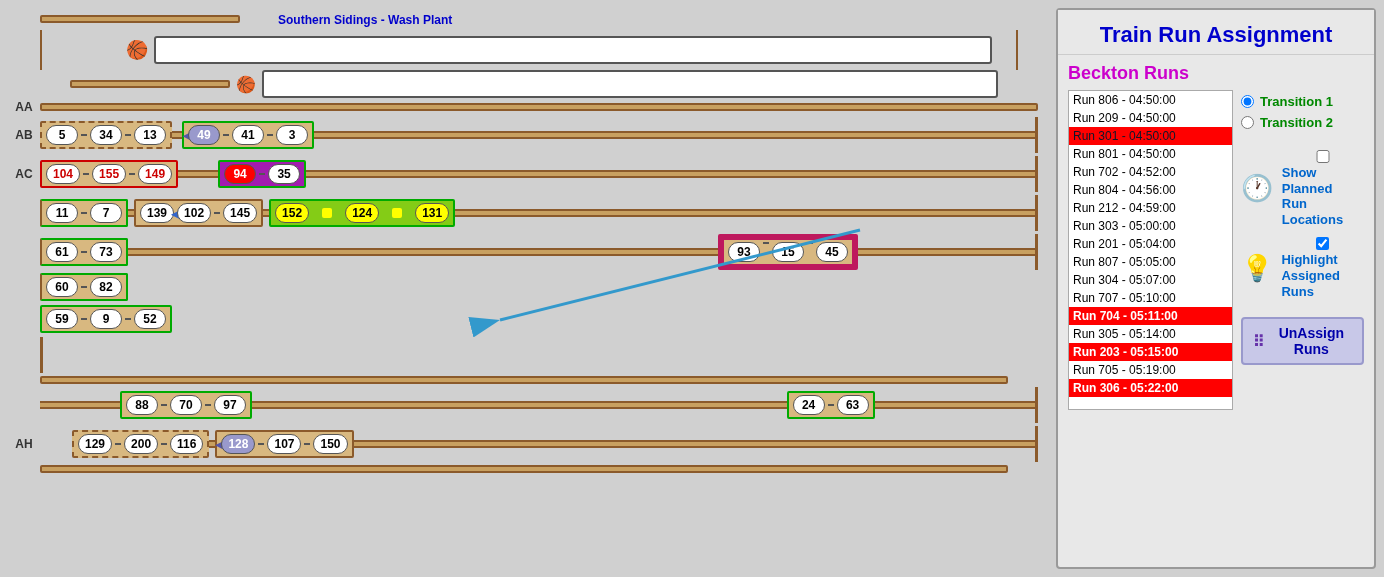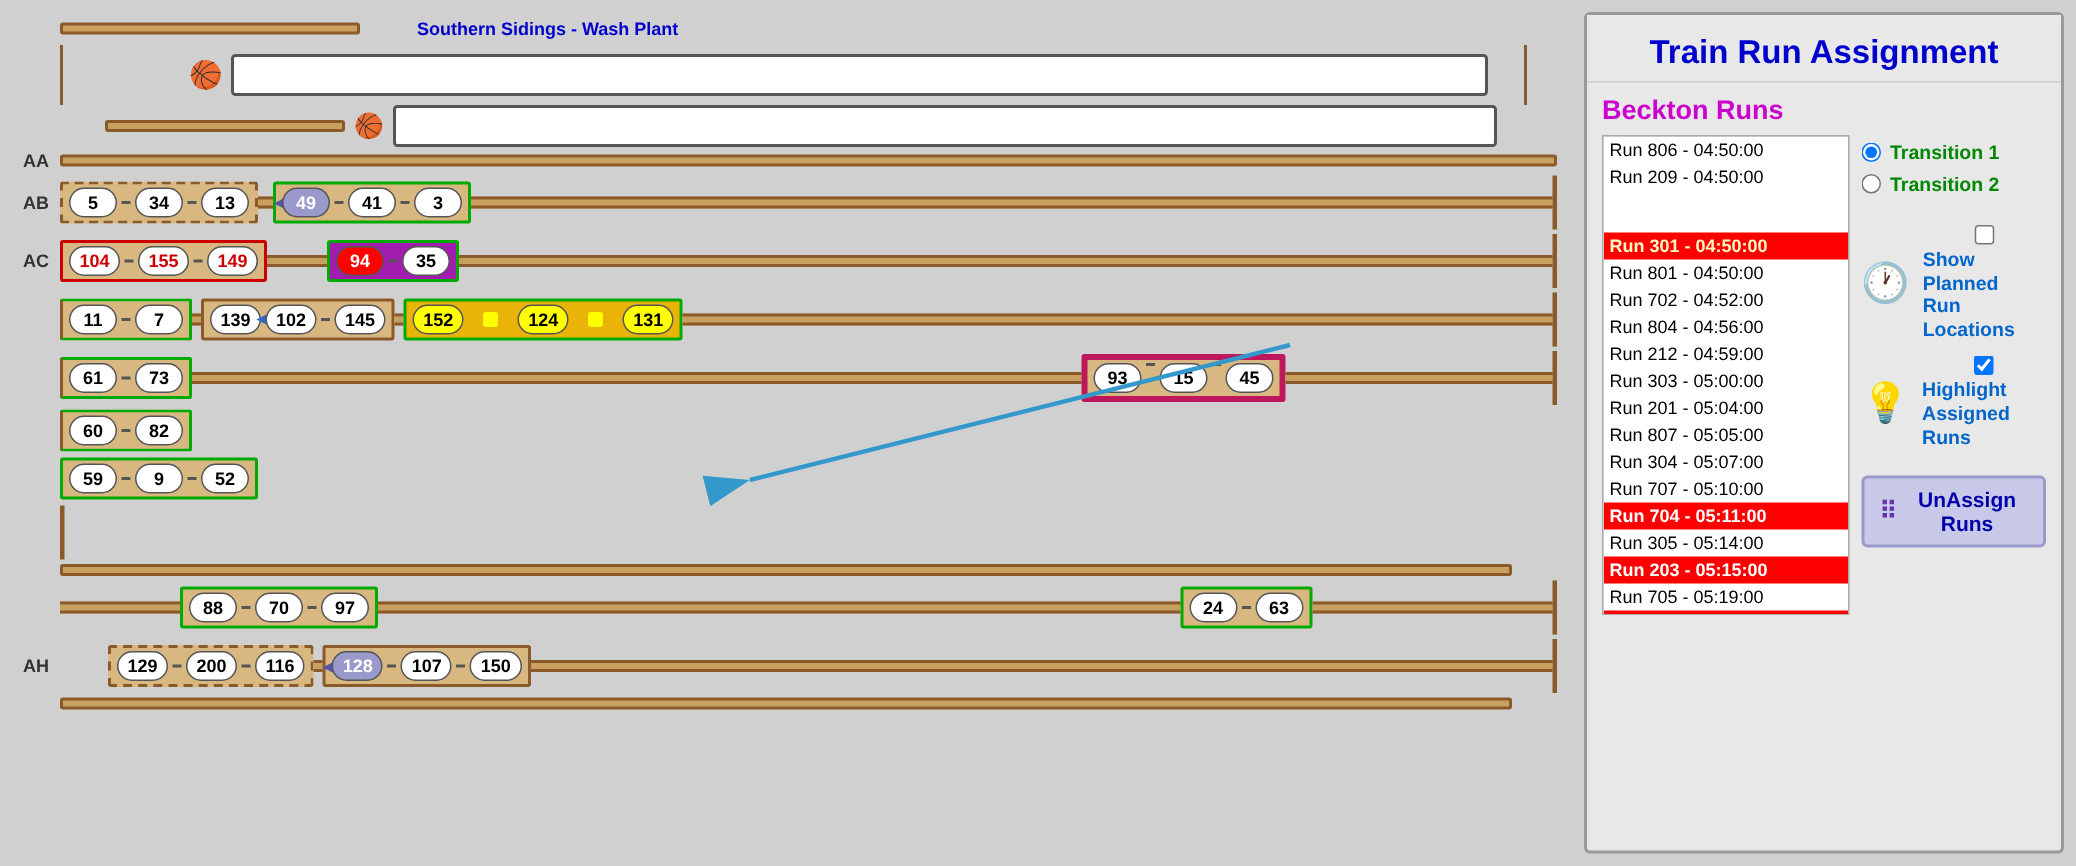--- a/index.html
+++ b/index.html
@@ -279,39 +279,39 @@
       <div style="padding:2px 4px; display:flex; align-items:center; gap:3px; background:#d8b880; border:2px solid #8B5A2B; border-radius:2px;">
         <div class="car" style="border-radius:12px;">139</div>
         <div style="position:relative; display:inline-block;">
           <span style="position:absolute; left:-9px; top:50%; transform:translateY(-50%); color:#3366cc; font-size:15px;">◄</span>
           <div class="car" style="border-radius:12px;">102</div>
         </div>
         <div class="car-separator"></div>
         <div class="car" style="border-radius:12px;">145</div>
       </div>
       <div style="width:6px; height:8px; background:#c8a060; border-top:2px solid #8B5A2B; border-bottom:2px solid #8B5A2B;"></div>
-      <div style="border:2px solid #00aa00; padding:2px 4px; display:flex; align-items:center; gap:13px; background:#eab308; border-radius:2px;">
+      <div style="border:2px solid #00aa00; padding:2px 4px; display:flex; align-items:center; gap:13px; background:#84cc16; border-radius:2px;">
         <div class="car yellow-bg" style="border-radius:12px;">152</div>
         <div style="width:10px; height:10px; background:#ffff00; border-radius:2px;"></div>
         <div class="car yellow-bg" style="border-radius:12px;">124</div>
         <div style="width:10px; height:10px; background:#ffff00; border-radius:2px;"></div>
         <div class="car yellow-bg" style="border-radius:12px;">131</div>
       </div>
       <div style="flex:1; height:8px; background:#c8a060; border-top:2px solid #8B5A2B; border-bottom:2px solid #8B5A2B;"></div>
       <div style="width:3px; height:36px; background:#8B5A2B;"></div>
     </div>
 
     <div style="display:flex; align-items:center; margin: 3px 0; margin-left:30px;">
       <div style="border:2px solid #00aa00; padding:2px 4px; display:flex; align-items:center; gap:3px; background:#d8b880; border-radius:2px; border-left: 2px solid #8B5A2B;">
         <div class="car" style="border-radius:12px;">61</div>
         <div class="car-separator"></div>
         <div class="car" style="border-radius:12px;">73</div>
       </div>
       <div style="flex:1; height:8px; background:#c8a060; border-top:2px solid #8B5A2B; border-bottom:2px solid #8B5A2B;"></div>
-      <div style="border:4px solid #be185d; padding:2px 4px; display:flex; gap:3px; background:#d8b880; border-radius:2px;">
+      <div style="border:6px solid #be185d; padding:2px 4px; display:flex; gap:3px; background:#d8b880; border-radius:2px;">
         <div class="car" style="border-radius:12px;">93</div>
         <div class="car-separator"></div>
         <div class="car" style="border-radius:12px;">15</div>
         <div class="car-separator"></div>
         <div class="car" style="border-radius:12px;">45</div>
       </div>
       <div style="flex:0.3; height:8px; background:#c8a060; border-top:2px solid #8B5A2B; border-bottom:2px solid #8B5A2B;"></div>
       <div style="width:3px; height:36px; background:#8B5A2B;"></div>
     </div>
 
@@ -400,21 +400,21 @@
   <div class="assignment-title">Train Run Assignment</div>
 
   <div class="assignment-body">
     <div class="runs-section-title">Beckton Runs</div>
 
     <div class="runs-list-container">
 
       <div class="runs-list" id="runs-list">
       <div class="run-item">Run 806 - 04:50:00</div>
           <div class="run-item">Run 209 - 04:50:00</div>
-          <div class="run-item" style="background: rgb(255, 0, 0); color: #fef9c3; font-weight: bold; margin-top: 28px;">Run 301 - 04:50:00</div>
+          <div class="run-item" style="background: rgb(255, 0, 0); color: #0f172a; font-weight: normal;">Run 301 - 04:50:00</div>
           <div class="run-item">Run 801 - 04:50:00</div>
           <div class="run-item">Run 702 - 04:52:00</div>
           <div class="run-item">Run 804 - 04:56:00</div>
           <div class="run-item">Run 212 - 04:59:00</div>
           <div class="run-item">Run 303 - 05:00:00</div>
           <div class="run-item">Run 201 - 05:04:00</div>
           <div class="run-item">Run 807 - 05:05:00</div>
           <div class="run-item">Run 304 - 05:07:00</div>
           <div class="run-item">Run 707 - 05:10:00</div>
           <div class="run-item" style="background: rgb(255, 0, 0); color: white; font-weight: bold;">Run 704 - 05:11:00</div>

